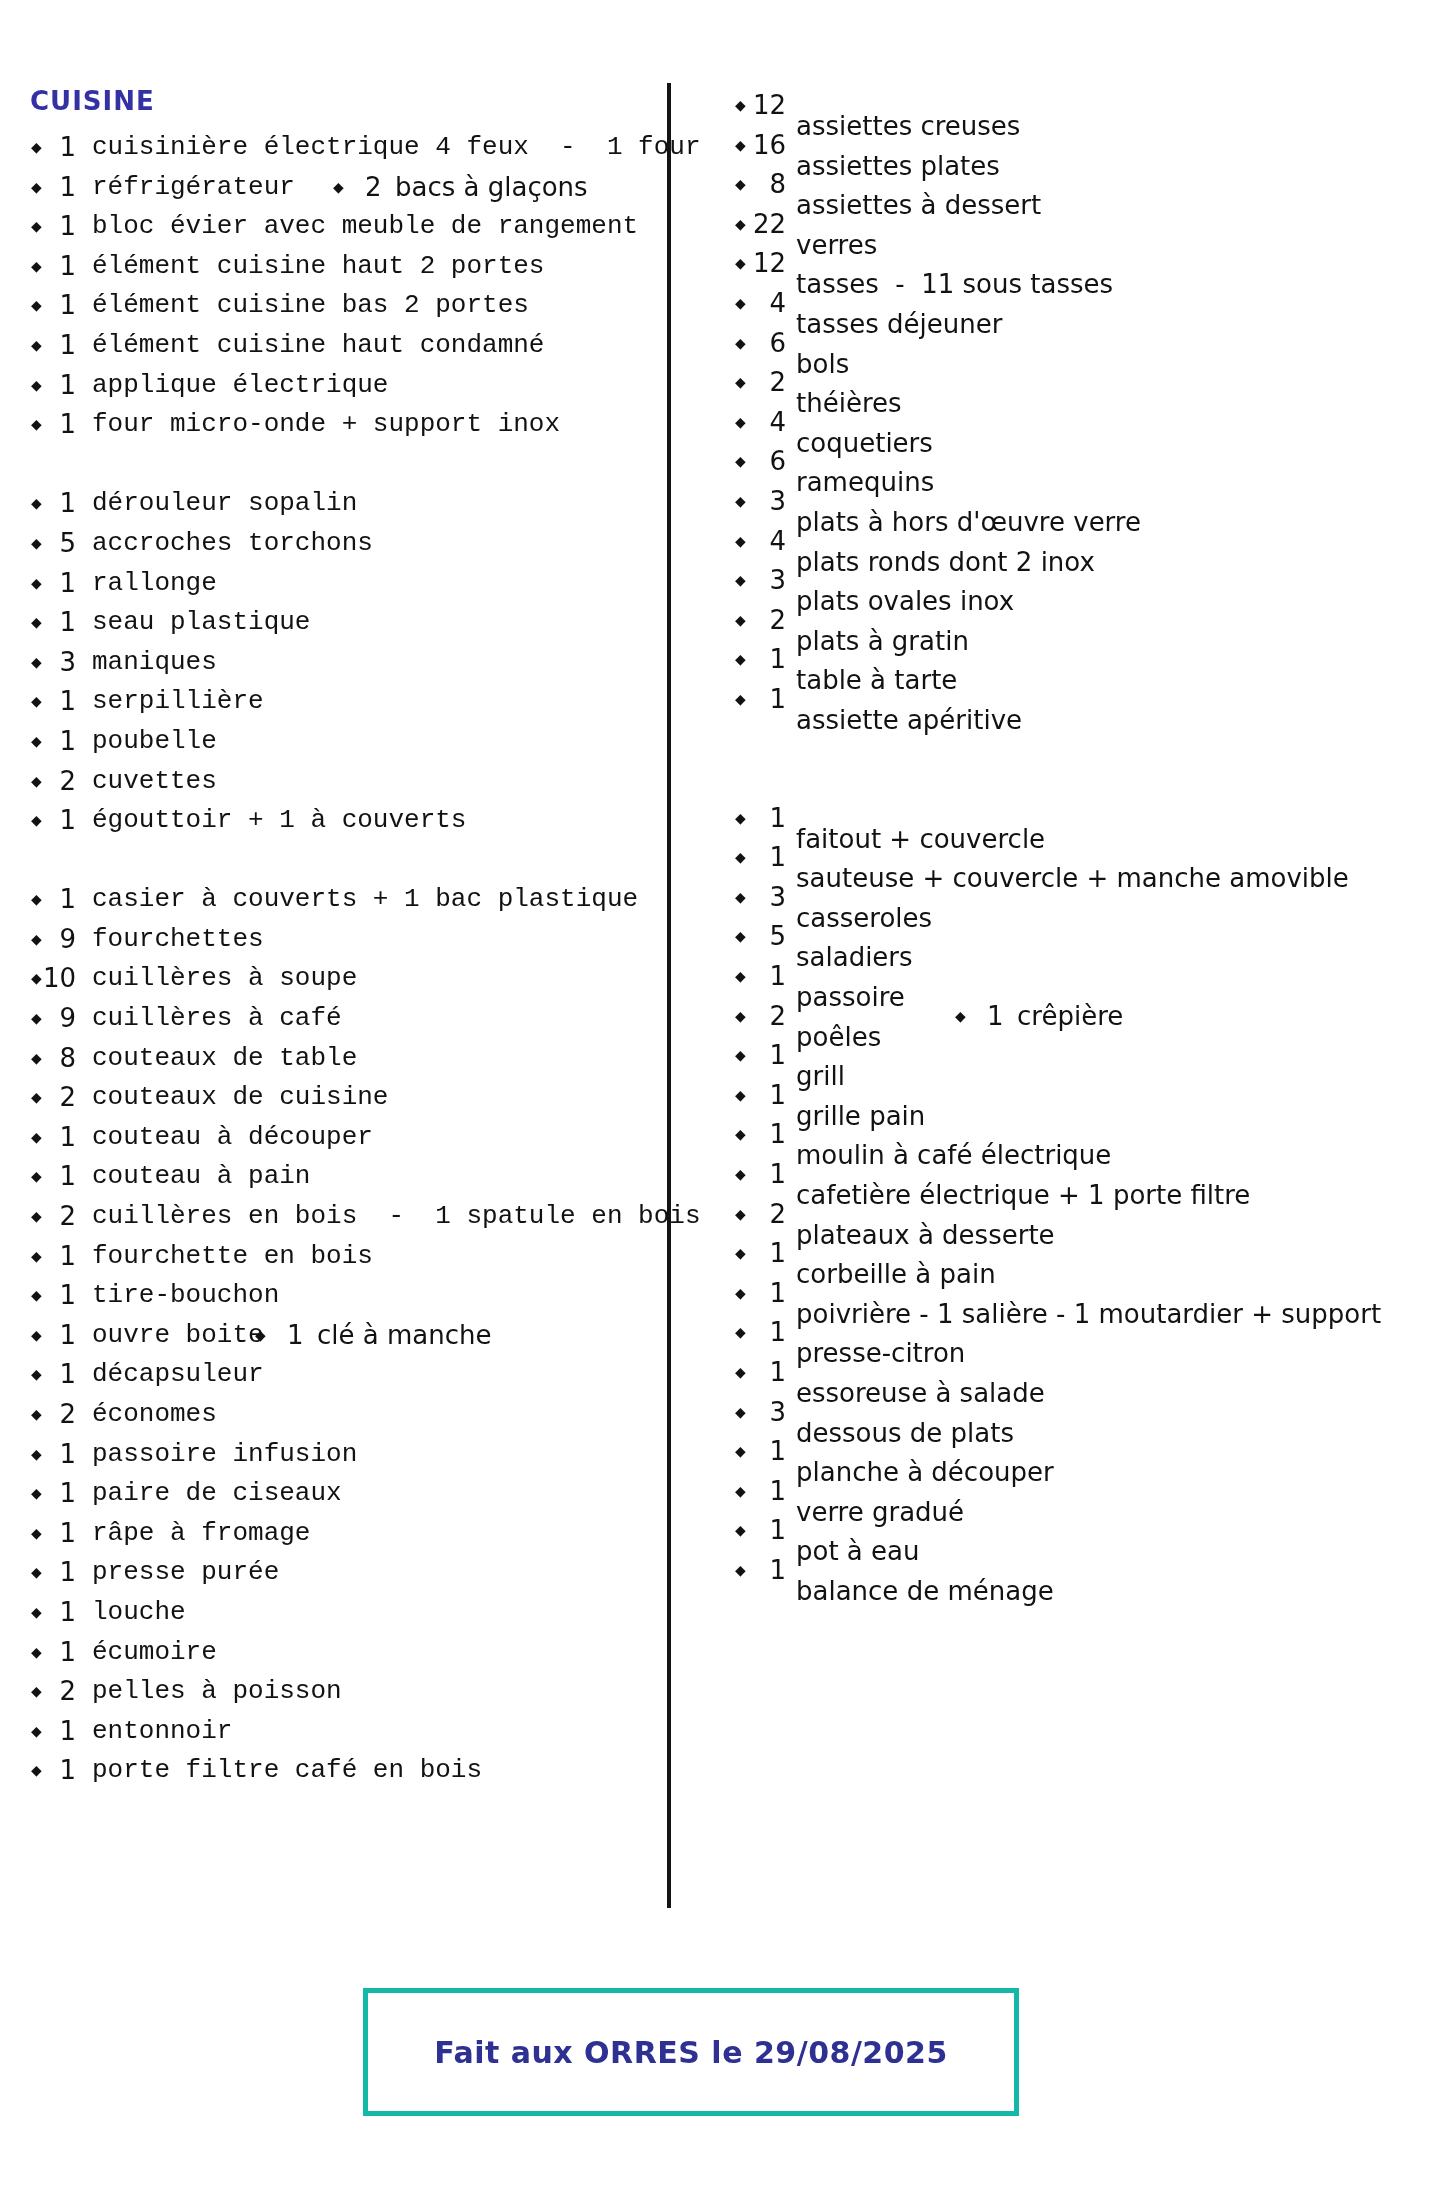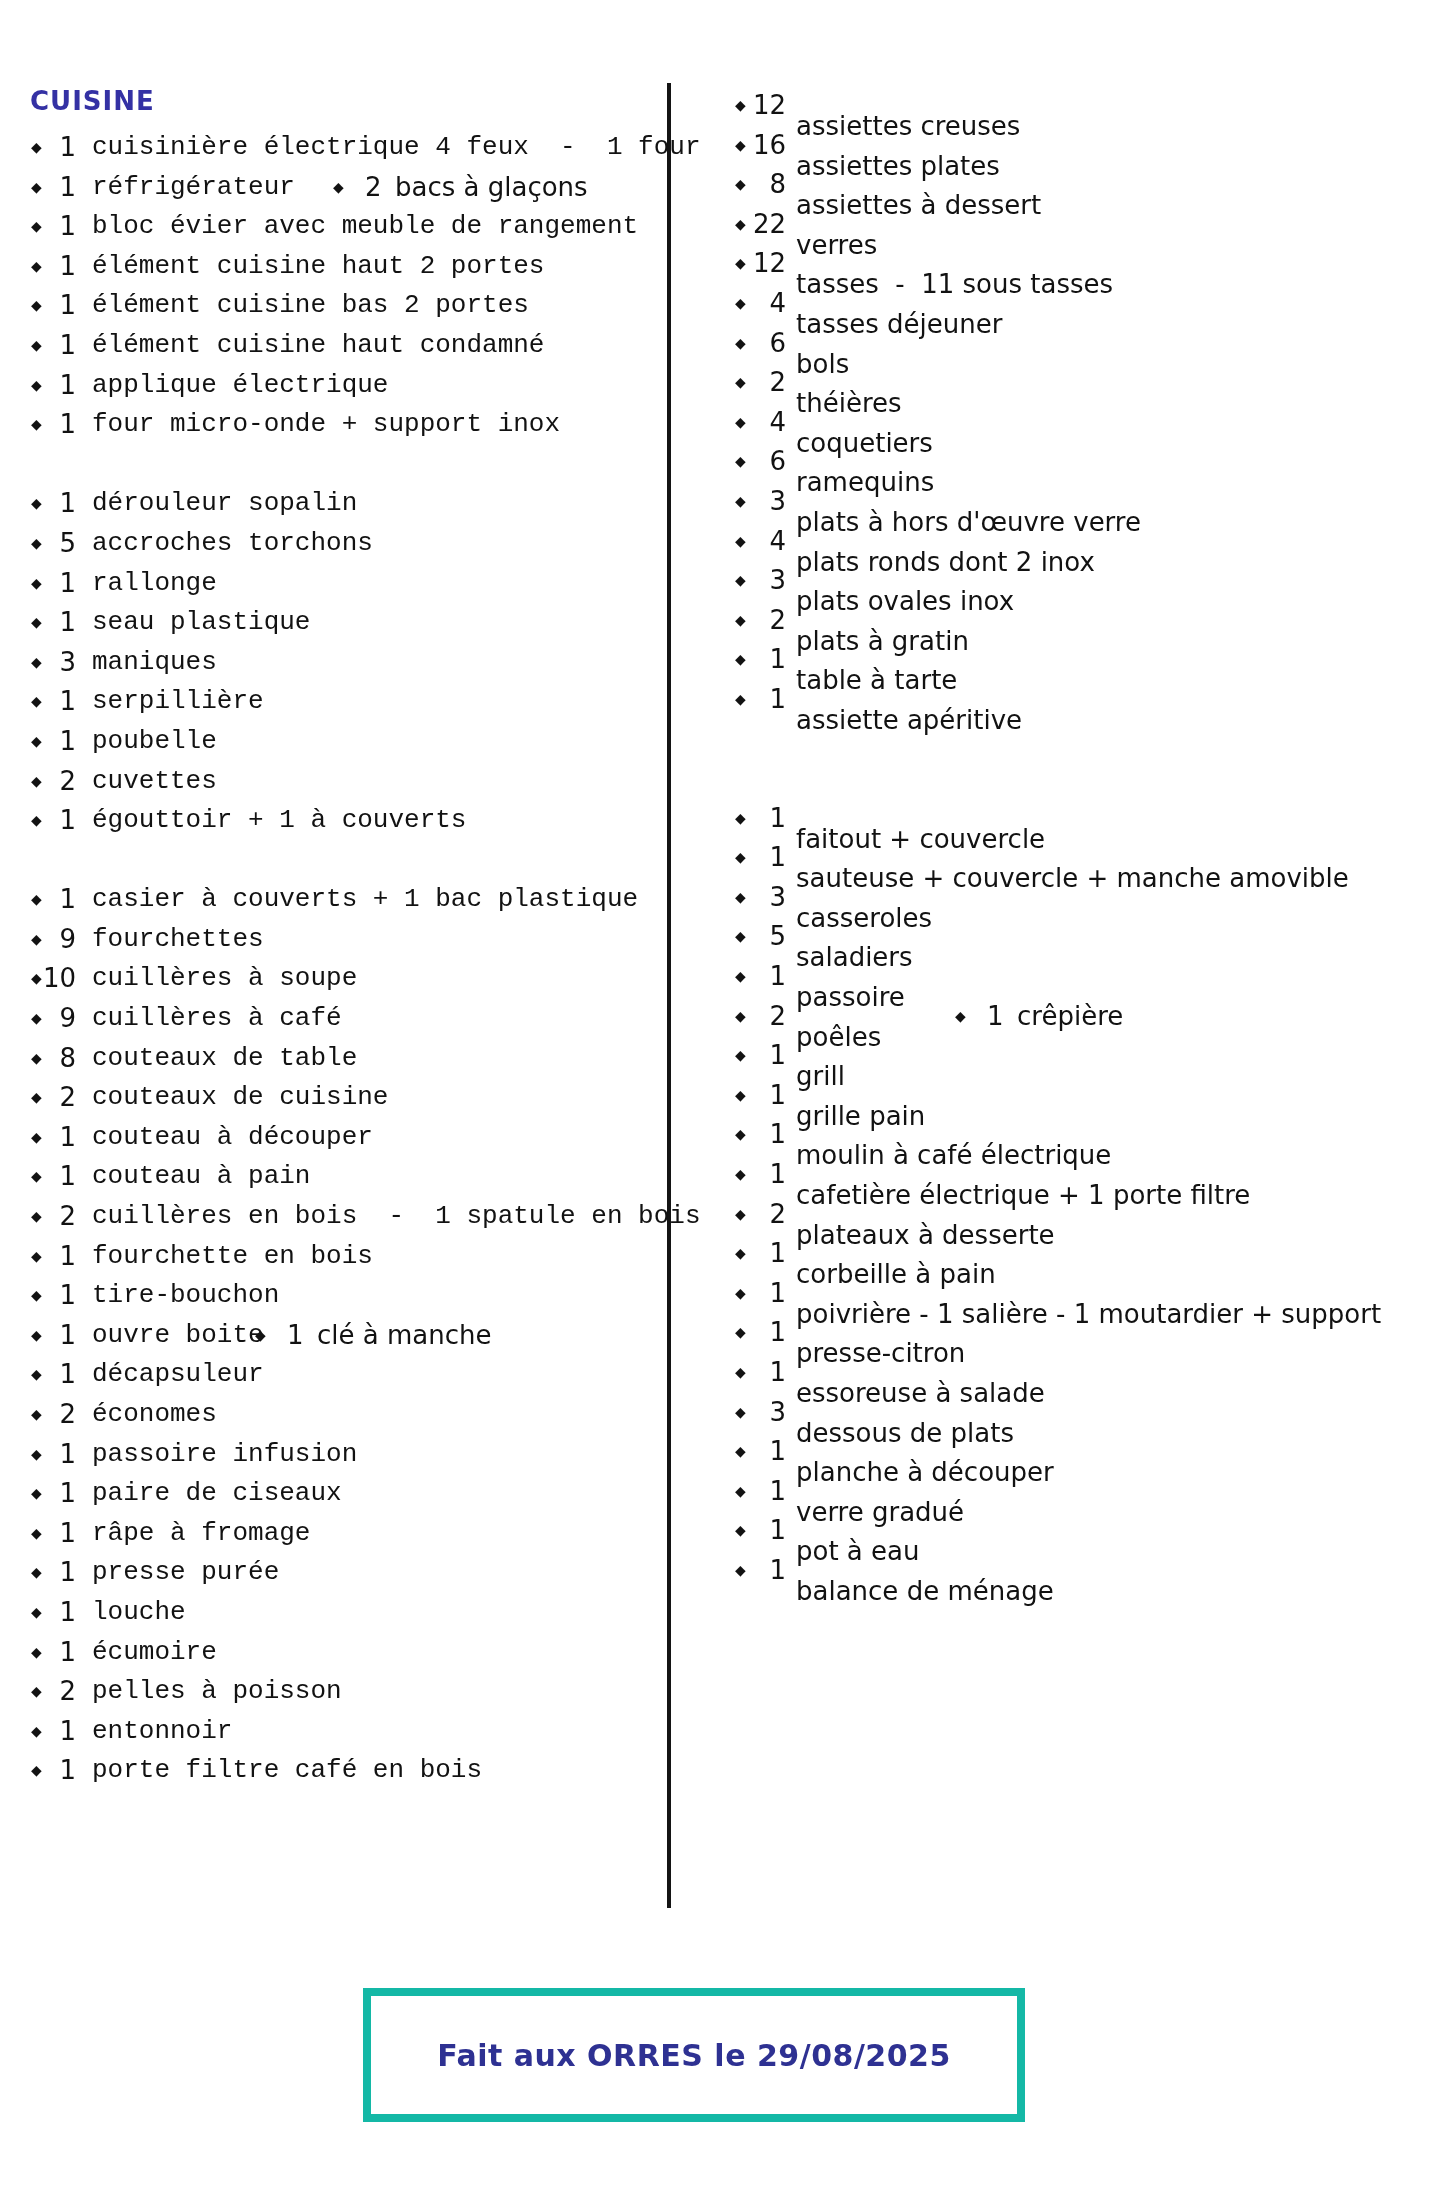--- a/index.html
+++ b/index.html
@@ -31,21 +31,21 @@
   .col-left  .q{left:32px;width:44px;text-align:right;}
   .col-left  .t{left:92px;font-family:Liberation Mono, monospace;}
   .col-right .b{left:735px;}
   .col-right .q{left:740px;width:46px;text-align:right;}
   .col-right .t{left:796px;margin-top:21px;}
   .xb{position:absolute;font-size:14px;}
   .xq{position:absolute;}
   .xt{position:absolute;text-align:right;}
   #footer-box{
     position:absolute;left:363px;top:1988px;width:646px;height:118px;
-    border:8px solid #14b8a6;background:#ffffff;
+    border:5px solid #14b8a6;background:#ffffff;
     display:flex;align-items:center;justify-content:center;
   }
   #footer-text{
     font-size:30px;font-weight:bold;color:#2e3192;letter-spacing:0.5px;
   }
 </style>
 </head>
 <body>
 
 <div id="title">CUISINE</div>

